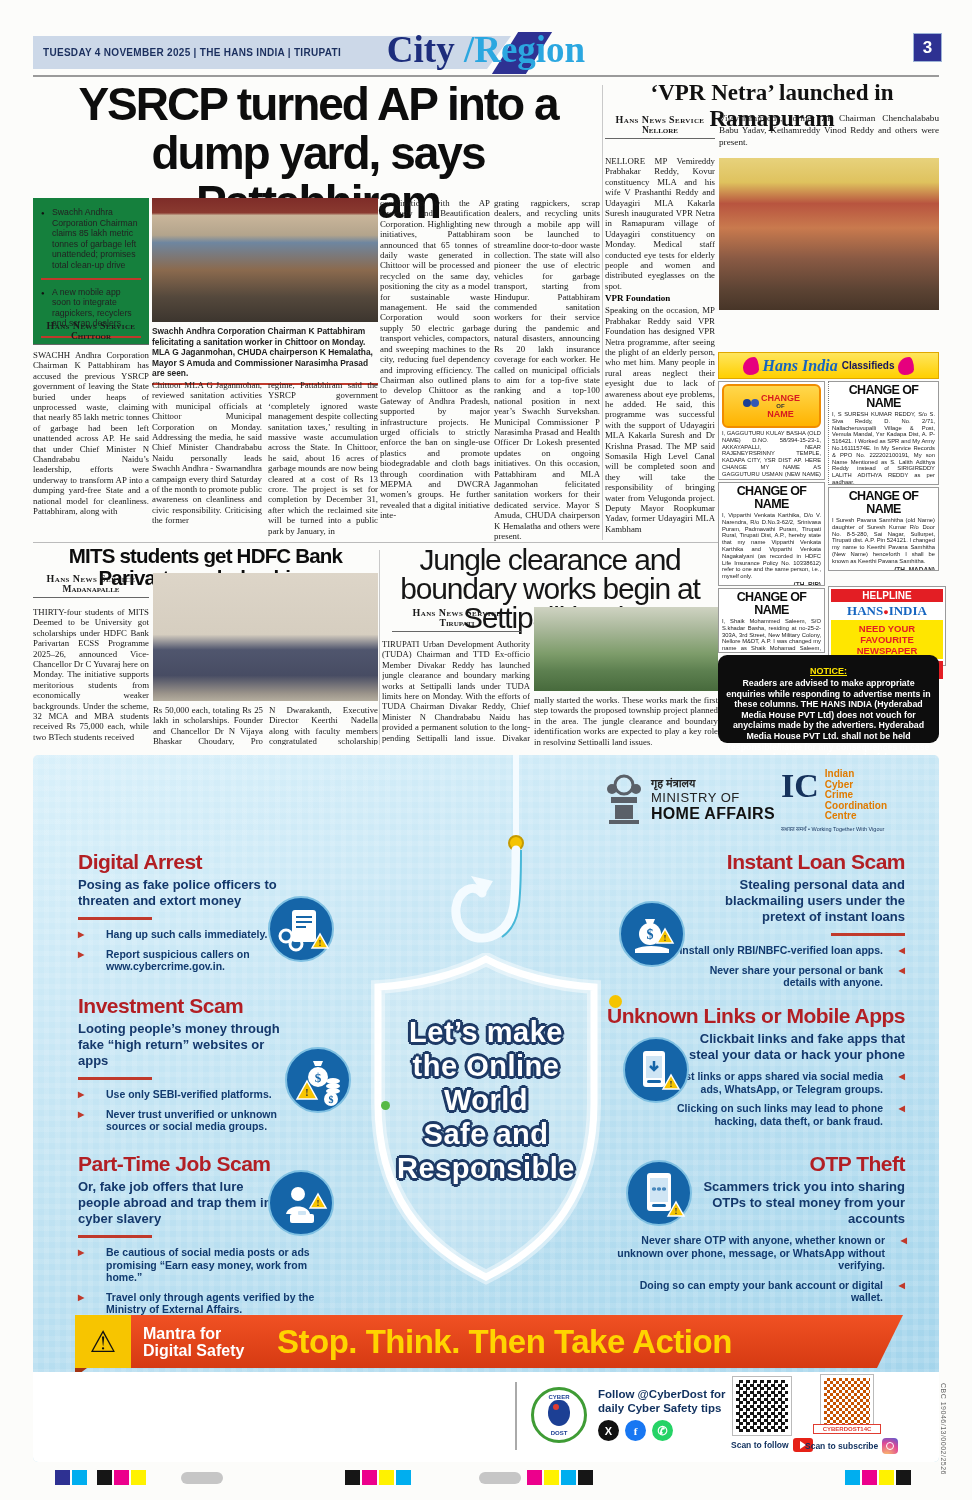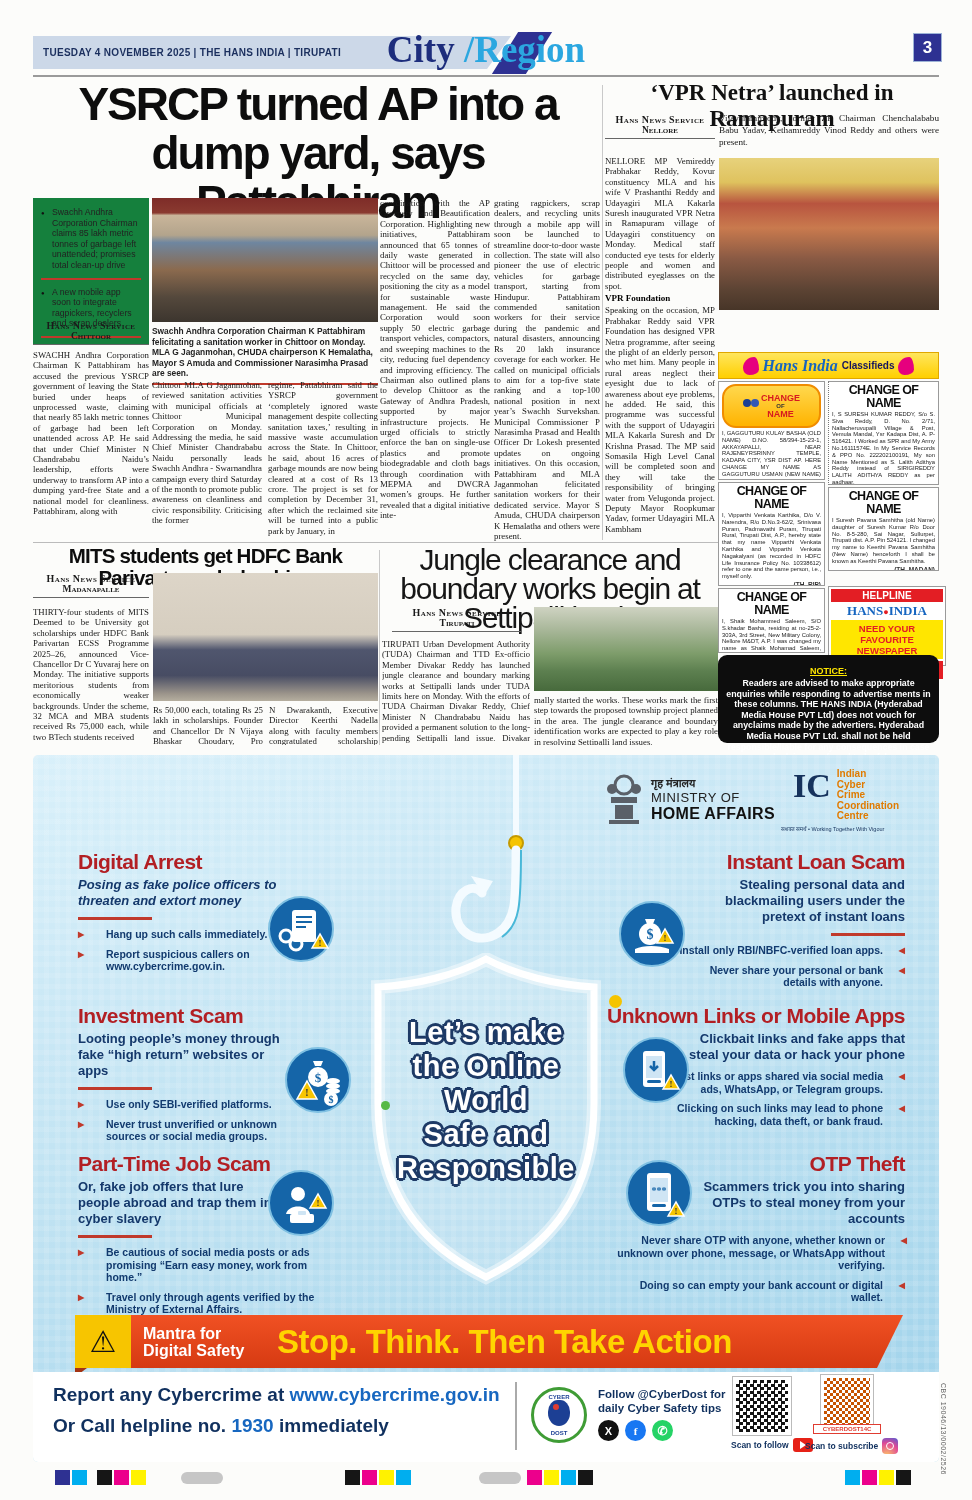--- a/index.html
+++ b/index.html
@@ -33,21 +33,21 @@
   
   .cls{position:absolute;left:718px;top:352px;width:221px;height:393px;}
   .clsban{height:27px;background:linear-gradient(180deg,#ffe65e,#ffcf00);display:flex;align-items:center;justify-content:center;gap:4px;position:relative;border:1px solid #e0a700;box-sizing:border-box;}
   .clsban .h1c{font:bold italic 16px "Liberation Serif",serif;color:#1565c0;}
   .clsban .h2c{font:bold 10px "Liberation Sans",sans-serif;color:#14145e;}
   .swan{width:16px;height:18px;background:#e6007e;border-radius:70% 30% 60% 40%/60% 70% 30% 40%;}
   .cad{position:absolute;background:#fff;border:1px solid #9a9a9a;box-sizing:border-box;padding:2px 3px;overflow:hidden;}
   .cad .hd{font:bold 12.5px/13px "Liberation Sans",sans-serif;letter-spacing:-.6px;color:#0c0c0c;text-align:center;}
   .cad p{margin:1px 0 0 0;font:5.8px/6.8px "Liberation Sans",sans-serif;color:#222;text-align:justify;}
   .cad .rf{display:block;text-align:right;font:bold 6.5px "Liberation Sans",sans-serif;color:#333;margin-top:1px;}
-  .badge{height:40px;background:linear-gradient(180deg,#ffd84d,#ffb300);border:2px solid #f08c00;border-radius:14px;display:flex;align-items:center;justify-content:center;margin-bottom:2px;}
+  .badge{height:40px;background:linear-gradient(180deg,#ffd84d,#ffb300);border:2px solid #f08c00;border-radius:6px;display:flex;align-items:center;justify-content:center;margin-bottom:2px;}
   .badge .ppl{width:18px;height:14px;position:relative;}
   .badge .ppl i{position:absolute;width:8px;height:8px;border-radius:50%;background:#1c3f94;top:0;}
   .badge .ppl i+i{left:8px;background:#3358b5;}
   .badge .bt1{font:bold 9px/9px "Liberation Sans",sans-serif;color:#d71920;text-align:center;}
   .badge .bt2{font:bold 6px/7px "Liberation Sans",sans-serif;color:#333;text-align:center;display:block;}
   .hlp{position:absolute;background:#fff;border:1px solid #9a9a9a;box-sizing:border-box;padding:2px;}
   .hlp .bar{background:#e31e24;color:#fff;font:bold 10px "Liberation Sans",sans-serif;text-align:center;padding:1px 0;}
   .hlp .brnd{text-align:center;font:bold 13px "Liberation Serif",serif;color:#1565c0;padding:1px 0;}
   .hlp .brnd em{font-style:normal;color:#e31e24;font-size:9px;}
   .hlp .ylw{background:#ffe600;color:#e31e24;font:bold 9.5px/11px "Liberation Sans",sans-serif;text-align:center;padding:3px 2px;}
@@ -59,21 +59,21 @@
   .cyb{position:absolute;left:33px;top:755px;width:906px;height:707px;border-radius:5px;overflow:hidden;background:
     repeating-linear-gradient(0deg,rgba(255,255,255,.10) 0 5px,transparent 5px 11px),
     repeating-linear-gradient(90deg,rgba(255,255,255,.10) 0 5px,transparent 5px 11px),
     linear-gradient(160deg,#d9f0fa 0%,#bfe2f2 45%,#9fd2ea 100%);}
   .mha{position:absolute;left:572px;top:18px;display:flex;align-items:center;gap:8px;}
   .mha .emb{width:38px;height:52px;}
   .mha .hx{font:bold 11px "Liberation Sans",sans-serif;color:#222;}
   .mha .m1{font:13px "Liberation Sans",sans-serif;color:#222;letter-spacing:.5px;}
   .mha .m2{font:bold 16px "Liberation Sans",sans-serif;color:#111;letter-spacing:.3px;}
   .i4c{position:absolute;left:748px;top:14px;width:165px;display:flex;gap:6px;align-items:flex-start;}
-  .i4c .lg{font:bold 34px/34px "Liberation Serif",serif;color:#16325c;margin-left:12px;}
+  .i4c .lg{font:bold 34px/34px "Liberation Serif",serif;color:#16325c;}
   .i4c .wd div{font:bold 10px/10.5px "Liberation Sans",sans-serif;color:#e07b00;}
   .i4c .tg{position:absolute;left:0;top:56px;width:170px;font:5.5px "Liberation Sans",sans-serif;color:#16325c;}
   .scam{position:absolute;}
   .scam .ti{font:bold 21px/22px "Liberation Sans",sans-serif;letter-spacing:-.5px;color:#b21f24;}
   .scam .de{font:bold 13px/16px "Liberation Sans",sans-serif;color:#14386b;margin-top:4px;}
   .scam .rl{width:74px;height:3px;background:#c0392b;margin:8px 0 8px 0;}
   .scam.r{text-align:right;}
   .scam.r .rl{margin-left:auto;}
   .tip{position:relative;font:bold 10.5px/12.5px "Liberation Sans",sans-serif;color:#123a6e;margin-top:7px;}
   .scam.l .tip{padding-left:28px;}
@@ -302,21 +302,21 @@
         <div>World</div>
         <div>Safe and</div>
         <div>Responsible</div>
       </div>
     </div>
     <div class="dot" style="left:576px;top:240px;width:13px;height:13px;background:#f5c400;"></div>
     <div class="dot" style="left:348px;top:346px;width:9px;height:9px;background:#57b947;"></div>
 
     <div class="scam l" style="left:45px;top:96px;width:225px;">
       <div class="ti">Digital Arrest</div>
-      <div class="de" style="width:205px;font-style:italic;">Posing as fake police officers to threaten and extort money</div>
+      <div class="de" style="width:205px;">Posing as fake police officers to threaten and extort money</div>
       <div class="rl"></div>
       <div class="tip">Hang up such calls immediately.</div>
       <div class="tip">Report suspicious callers on www.cybercrime.gov.in.</div>
     </div>
     <svg class="ic" style="left:235px;top:141px;" viewBox="0 0 66 66">
       <circle cx="33" cy="33" r="32" fill="#1565a8" stroke="#7fc0e2" stroke-width="2"></circle>
       <rect x="24" y="14" width="24" height="32" rx="3" fill="#fff"></rect>
       <rect x="28" y="20" width="16" height="2" fill="#1565a8"></rect>
         <rect x="28" y="25" width="16" height="2" fill="#1565a8"></rect>
         <rect x="28" y="30" width="10" height="2" fill="#1565a8"></rect>
@@ -336,21 +336,21 @@
     <svg class="ic" style="left:586px;top:146px;" viewBox="0 0 66 66">
       <circle cx="33" cy="33" r="32" fill="#1565a8" stroke="#7fc0e2" stroke-width="2"></circle>
       <path d="M26 18 L36 18 L34 23 L28 23 Z" fill="#fff"></path>
       <ellipse cx="31" cy="33" rx="11" ry="11" fill="#fff"></ellipse>
       <text x="31" y="38" text-anchor="middle" font-size="14" font-weight="bold" fill="#1565a8">$</text>
       <path d="M16 48 C24 44 40 44 50 48 L50 52 L16 52 Z" fill="#fff"></path>
       <path d="M38 42 L46 28 L54 42 Z" fill="#f7c500" stroke="#fff" stroke-width="1.5"></path>
       <text x="46" y="40" text-anchor="middle" font-size="9" font-weight="bold" fill="#333">!</text>
     </svg>
 
-    <div class="scam l" style="left:45px;top:250px;width:215px;">
+    <div class="scam l" style="left:45px;top:240px;width:215px;">
       <div class="ti">Investment Scam</div>
       <div class="de" style="width:210px;">Looting people’s money through fake “high return” websites or apps</div>
       <div class="rl"></div>
       <div class="tip">Use only SEBI-verified platforms.</div>
       <div class="tip">Never trust unverified or unknown sources or social media groups.</div>
     </div>
     <svg class="ic" style="left:252px;top:292px;" viewBox="0 0 66 66">
       <circle cx="33" cy="33" r="32" fill="#1565a8" stroke="#7fc0e2" stroke-width="2"></circle>
       <path d="M28 14 L38 14 L36 19 L30 19 Z" fill="#fff"></path>
       <ellipse cx="33" cy="30" rx="10" ry="10" fill="#fff"></ellipse>
@@ -416,24 +416,20 @@
     <div class="mantra">
       <div class="or">
         <div class="lb">Mantra for Digital Safety</div>
         <div class="sl">Stop. Think. Then Take Action</div>
       </div>
       <div class="warn">⚠</div>
     </div>
     <div class="fold"></div>
 
     <div class="adft">
-      <div class="rep">
-        <span>Report any Cybercrime at </span><span class="u">www.cybercrime.gov.in</span>
-        <span class="l2"><span>Or Call helpline no. </span><span class="u">1930</span><span> immediately</span></span>
-      </div>
       <div class="ftdiv"></div>
       <div class="dost">
         <div class="t">CYBER</div>
         <div class="m"></div>
         <div class="t">DOST</div>
       </div>
       <div class="follow"><span>Follow </span><span>@CyberDost</span><span> for daily Cyber Safety tips</span></div>
       <div class="sicons">
         <div class="sc x">X</div>
         <div class="sc fb">f</div>

